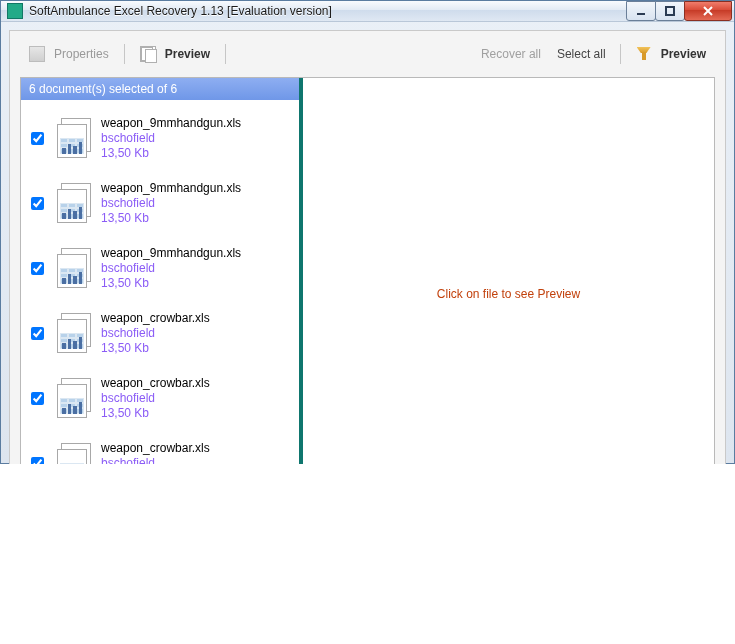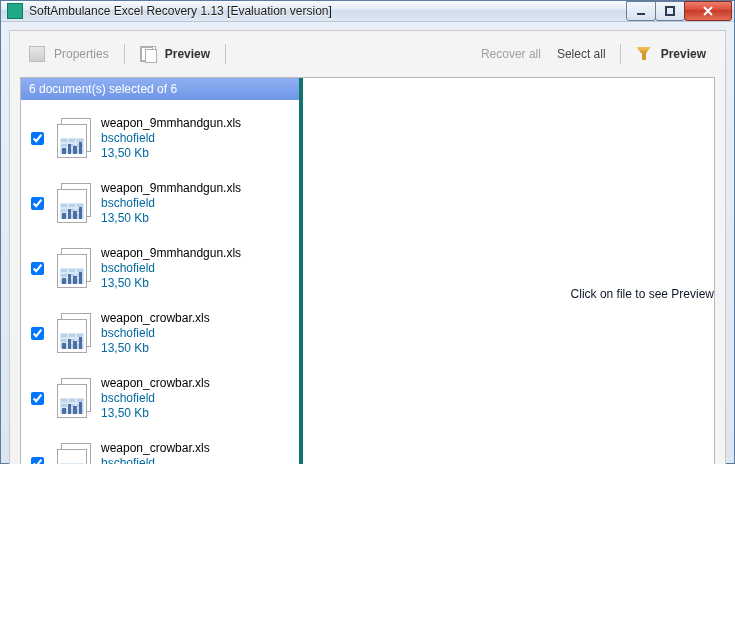--- a/index.html
+++ b/index.html
@@ -143,27 +143,27 @@
     display: grid; grid-template-columns: repeat(3,1fr); grid-template-rows: repeat(3,1fr);
   }
   .file-icon .grid span { border: 1px solid #dbe7f2; background:#b8d2ea; }
   .file-icon .bars {
     position: absolute; left: 9px; top: 22px; width: 20px; height: 14px;
     display: flex; align-items: flex-end; gap: 2px;
   }
   .file-icon .bars i { width: 4px; background:#4b6fa3; display:block;}
   .file-meta { display: flex; flex-direction: column; line-height: 1.25; }
   .file-meta .name { color: #000; }
-  .file-meta .author, .file-meta .size { color: #0369a1; }
+  .file-meta .author, .file-meta .size { color: #8b5cf6; }
   .preview-panel {
     flex: 1;
     display: flex;
     align-items: center;
-    justify-content: flex-end;
-    color: #0f172a;
+    justify-content: center;
+    color: #c2410c;
   }
   .footer {
     display: flex;
     align-items: center;
     padding-top: 12px;
     gap: 8px;
   }
   .footer .spacer { flex: 1; }
   .btn {
     min-width: 86px;

